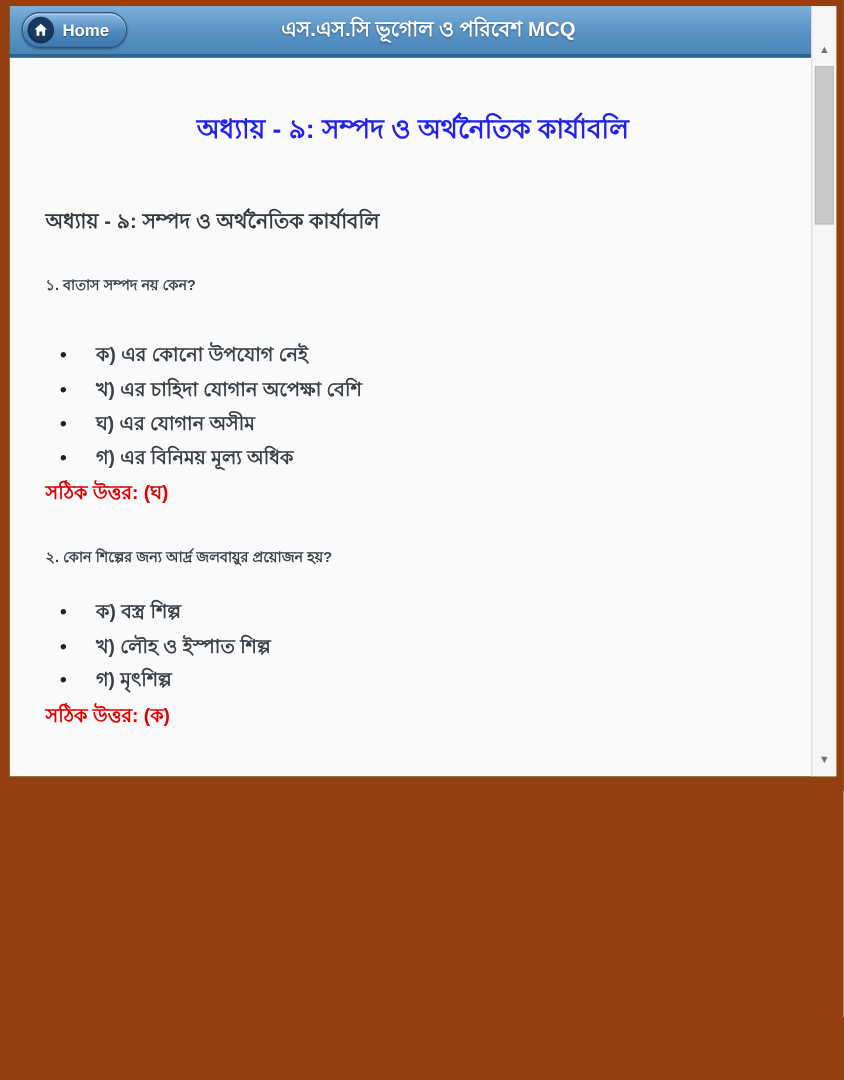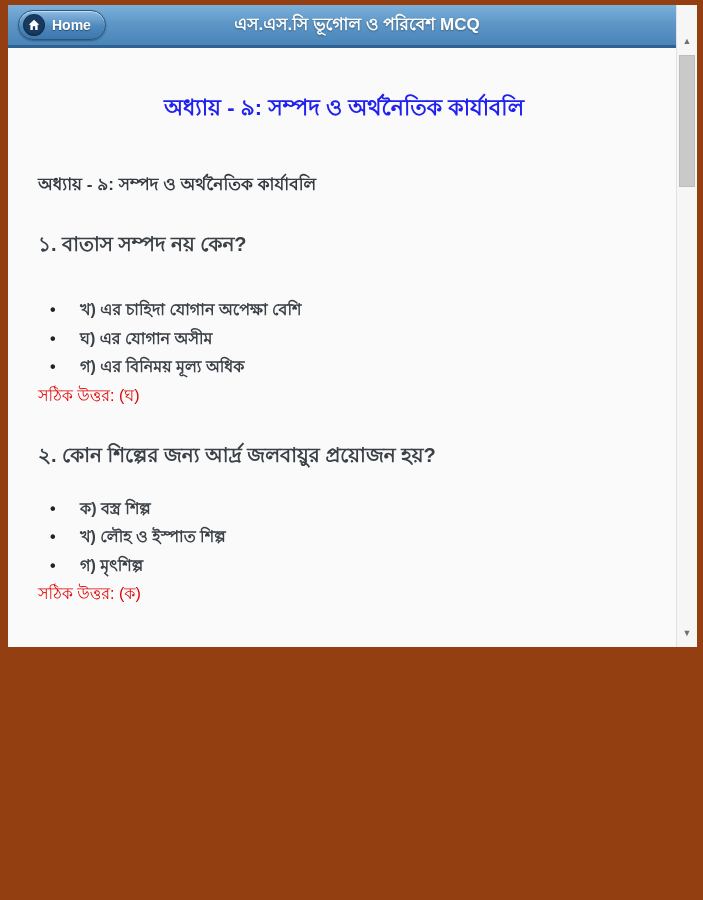--- a/index.html
+++ b/index.html
@@ -72,21 +72,21 @@
     font-weight: bold;
   }
   .chapter-subtitle {
     margin-top: 44px;
     font-size: 17px;
     font-weight: bold;
     color: #343a40;
   }
   .question {
     margin-top: 30px;
-    font-size: 20px;
+    font-size: 12px;
     font-weight: 600;
     color: #3a4046;
   }
   .pre-line {
     font-size: 16px;
     font-weight: 600;
     color: #3a4046;
     line-height: 28px;
   }
   .q3 .pre-line:first-of-type { margin-top: 10px; }
@@ -101,21 +101,21 @@
     color: #3a4046;
   }
   ul.options li::before {
     content: "\2022";
     position: absolute; left: 12px;
     color: #222;
   }
   .answer {
     margin-top: 1px;
     color: #e00000;
-    font-weight: normal;
+    font-weight: bold;
     font-size: 16px;
   }
   .question-block { margin-bottom: 22px; }
 
   
   .scrollbar {
     flex: 0 0 21px;
     background: #f6f6f6;
     border-left: 1px solid #e2e2e2;
     position: relative;
@@ -156,20 +156,21 @@
       <div class="app-title">এস.এস.সি ভূগোল ও পরিবেশ MCQ</div>
     </header>
 
     <main class="content">
       <h1 class="chapter-title">অধ্যায় - ৯: সম্পদ ও অর্থনৈতিক কার্যাবলি</h1>
       <h2 class="chapter-subtitle">অধ্যায় - ৯: সম্পদ ও অর্থনৈতিক কার্যাবলি</h2>
 
       <section class="question-block">
         <p class="question">১. বাতাস সম্পদ নয় কেন?</p>
         <ul class="options wide-gap">
+          <li>ক) এর কোনো উপযোগ নেই</li>
           <li>খ) এর চাহিদা যোগান অপেক্ষা বেশি</li>
           <li>ঘ) এর যোগান অসীম</li>
           <li>গ) এর বিনিময় মূল্য অধিক</li>
         </ul>
         <p class="answer">সঠিক উত্তর: (ঘ)</p>
       </section>
 
       <section class="question-block">
         <p class="question">২. কোন শিল্পের জন্য আর্দ্র জলবায়ুর প্রয়োজন হয়?</p>
         <ul class="options" style="margin-top:22px;">

